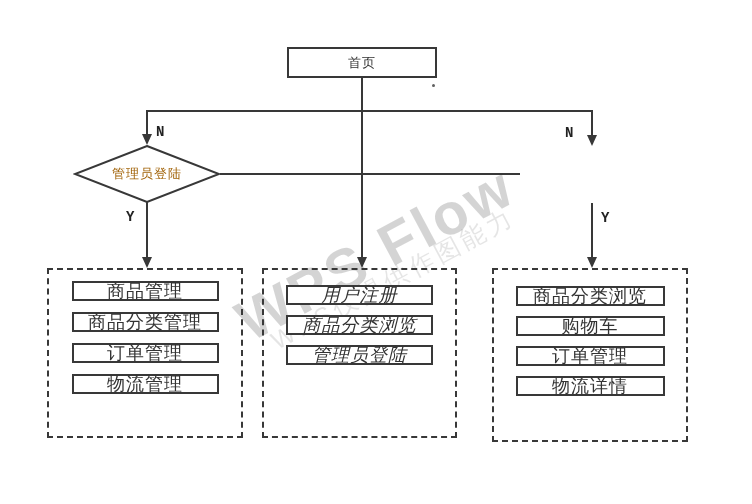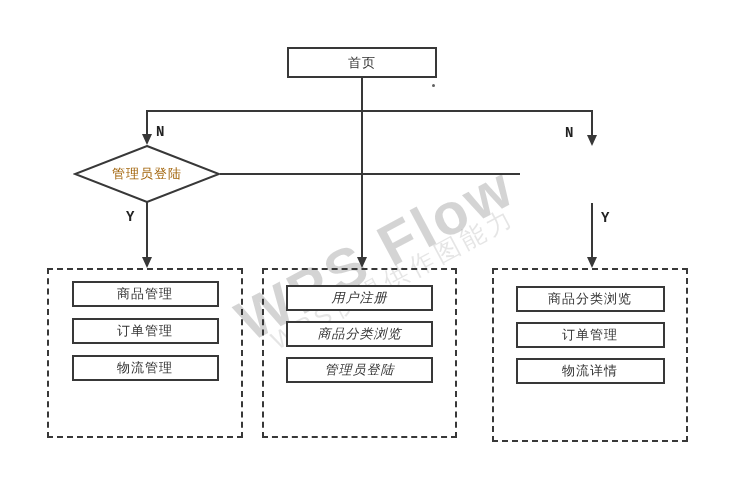--- a/index.html
+++ b/index.html
@@ -31,22 +31,22 @@
     position:absolute;box-sizing:border-box;border:2px solid #383838;background:#ffffff;
     display:flex;align-items:center;justify-content:center;
     font-size:13px;color:#333333;z-index:3;letter-spacing:1px;
   }
   .dashed-group{
     position:absolute;box-sizing:border-box;border:2px dashed #383838;background:transparent;
     z-index:3;display:flex;flex-direction:column;align-items:center;
   }
   .box{
     box-sizing:border-box;border:2px solid #383838;background:#ffffff;
-    width:147px;height:26px;display:flex;align-items:center;justify-content:center;
-    font-size:13px;color:#333333;letter-spacing:1px;flex:none;
+    width:147px;height:20px;display:flex;align-items:center;justify-content:center;
+    font-size:18px;color:#333333;letter-spacing:1px;flex:none;
   }
   .g1{padding-top:11px;}
   .g1 .box{margin-bottom:11px;}
   .g2{padding-top:15px;font-style:italic;}
   .g2 .box{margin-bottom:10px;}
   .g3{padding-top:16px;}
   .g3 .box{margin-bottom:10px;width:149px;}
   .diamond{position:absolute;z-index:3;width:148px;height:58px;}
   .diamond svg{position:absolute;left:0;top:0;}
   .dlabel{
@@ -94,29 +94,31 @@
   <div class="diamond" style="left:73px;top:145px;">
     <svg width="148" height="58" viewBox="0 0 148 58">
       <polygon points="74,1 146,29 74,57 2,29" fill="#ffffff" stroke="#383838" stroke-width="2"></polygon>
     </svg>
     <div class="dlabel">管理员登陆</div>
   </div>
 
 
   <div class="dashed-group g1" style="left:47px;top:268px;width:196px;height:170px;">
     <div class="box">商品管理</div>
+    <div class="box">商品分类管理</div>
     <div class="box">订单管理</div>
     <div class="box">物流管理</div>
   </div>
 
   <div class="dashed-group g2" style="left:262px;top:268px;width:195px;height:170px;">
     <div class="box">用户注册</div>
     <div class="box">商品分类浏览</div>
     <div class="box">管理员登陆</div>
   </div>
 
   <div class="dashed-group g3" style="left:492px;top:268px;width:196px;height:174px;">
     <div class="box">商品分类浏览</div>
+    <div class="box">购物车</div>
     <div class="box">订单管理</div>
     <div class="box">物流详情</div>
   </div>
 
 </div>
 
 </body></html>

